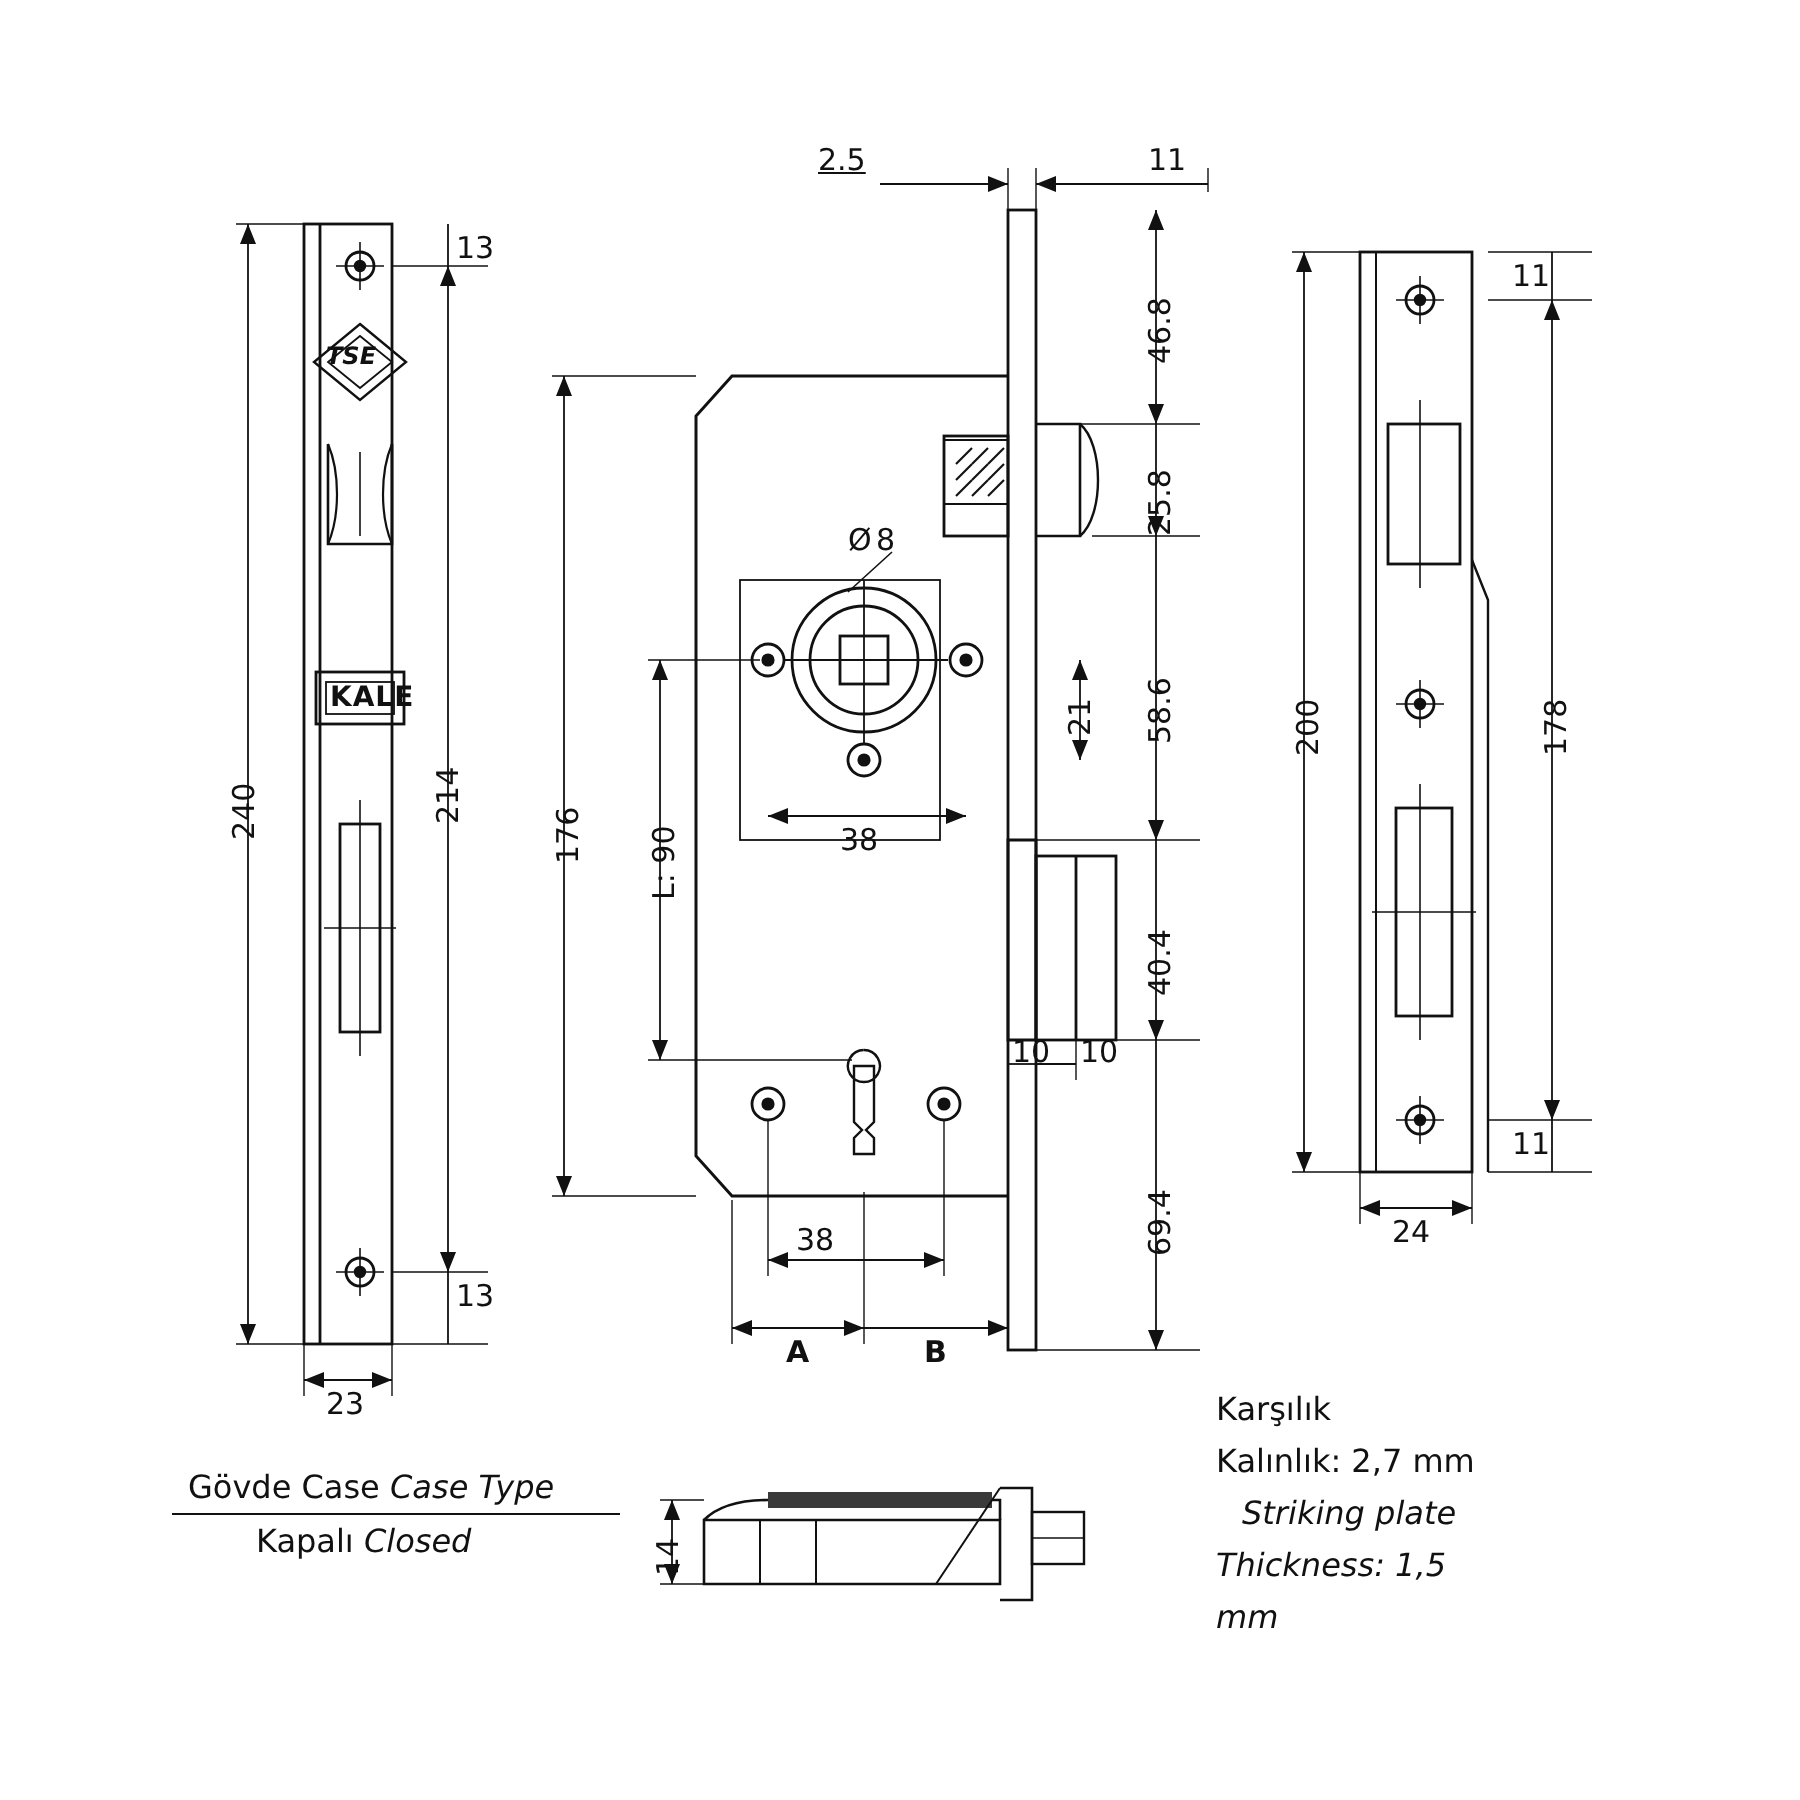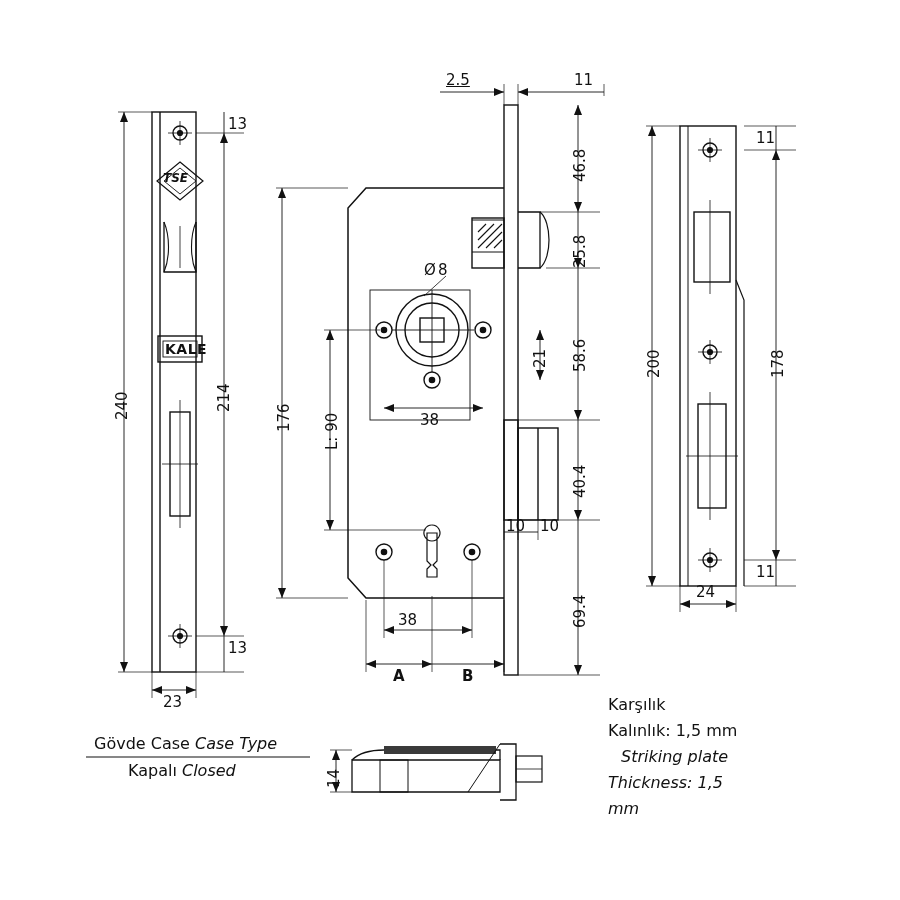--- a/index.html
+++ b/index.html
@@ -269,21 +269,21 @@
   </svg>
 
   <div class="lbl rot" style="left:114px;top:420px;">240</div>
   <div class="lbl rot" style="left:216px;top:412px;">214</div>
   <div class="lbl" style="left:228px;top:116px;">13</div>
   <div class="lbl" style="left:228px;top:640px;">13</div>
   <div class="lbl" style="left:163px;top:694px;">23</div>
   <div class="lbl" style="left:163px;top:172px;font-size:12px;font-style:italic;font-weight:bold;">TSE</div>
   <div class="lbl" style="left:165px;top:341px;font-size:14px;font-weight:bold;letter-spacing:0.5px;">KALE</div>
 
-  <div class="lbl" style="left:446px;top:72px;text-decoration:underline;">2.5</div>
+  <div class="lbl" style="left:409px;top:72px;text-decoration:underline;">2.5</div>
   <div class="lbl" style="left:574px;top:72px;">11</div>
   <div class="lbl rot" style="left:572px;top:182px;">46.8</div>
   <div class="lbl rot" style="left:572px;top:268px;">25.8</div>
   <div class="lbl rot" style="left:572px;top:372px;">58.6</div>
   <div class="lbl rot" style="left:572px;top:498px;">40.4</div>
   <div class="lbl rot" style="left:572px;top:628px;">69.4</div>
   <div class="lbl rot" style="left:532px;top:368px;">21</div>
   <div class="lbl" style="left:438px;top:262px;">8</div>
   <div class="lbl" style="left:424px;top:262px;">Ø</div>
   <div class="lbl" style="left:420px;top:412px;">38</div>
@@ -292,32 +292,32 @@
   <div class="lbl rot" style="left:324px;top:450px;">L: 90</div>
   <div class="lbl" style="left:506px;top:518px;">10</div>
   <div class="lbl" style="left:540px;top:518px;">10</div>
   <div class="lbl" style="left:393px;top:668px;font-weight:bold;">A</div>
   <div class="lbl" style="left:462px;top:668px;font-weight:bold;">B</div>
 
   <div class="lbl rot" style="left:646px;top:378px;">200</div>
   <div class="lbl rot" style="left:770px;top:378px;">178</div>
   <div class="lbl" style="left:756px;top:130px;">11</div>
   <div class="lbl" style="left:756px;top:564px;">11</div>
-  <div class="lbl" style="left:696px;top:584px;">24</div>
+  <div class="lbl" style="left:696px;top:608px;">24</div>
 
   <div class="lbl rot" style="left:326px;top:788px;">14</div>
 
   <div class="lbl cap" style="left:94px;top:735px;">
     <span>Gövde Case</span>
     <i>Case Type</i>
   </div>
   <div class="lbl cap" style="left:128px;top:762px;">
     <span>Kapalı</span>
     <i>Closed</i>
   </div>
 
   <div class="lbl cap" style="left:608px;top:696px;text-align:center;">Karşılık</div>
-  <div class="lbl cap" style="left:608px;top:722px;">Kalınlık: 1,5 mm</div>
+  <div class="lbl cap" style="left:608px;top:722px;">Kalınlık: 2,7 mm</div>
   <div class="lbl cap" style="left:608px;top:748px;font-style:italic;margin-left:13px;">Striking plate</div>
   <div class="lbl cap" style="left:608px;top:774px;font-style:italic;">Thickness: 1,5</div>
   <div class="lbl cap" style="left:608px;top:800px;font-style:italic;">mm</div>
 
 </div>
 
 </body></html>

